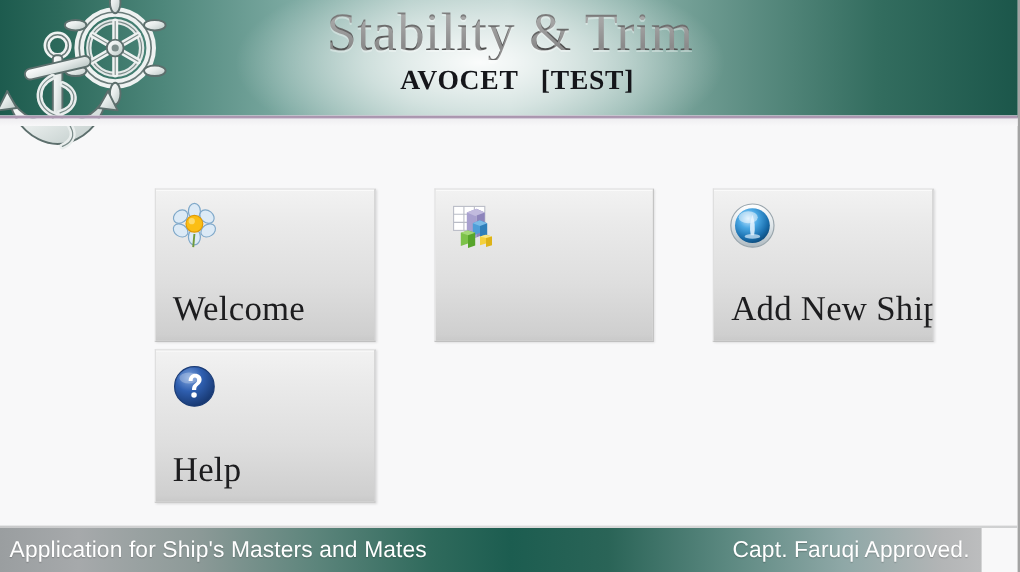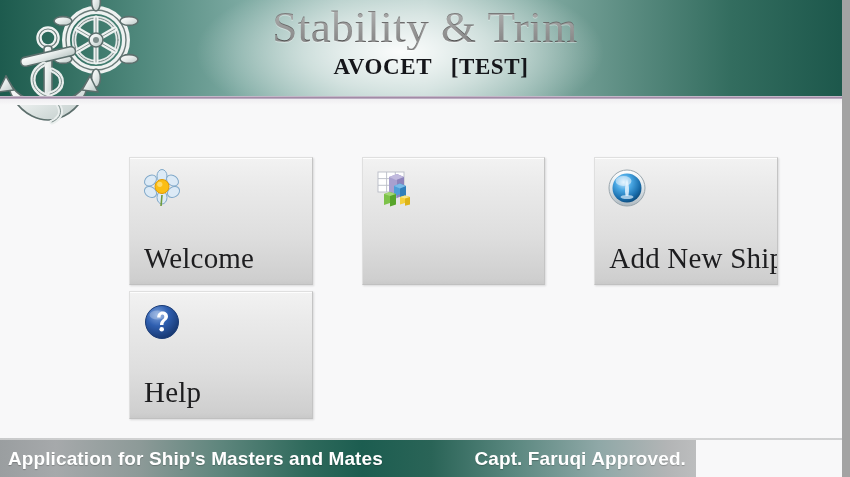--- a/index.html
+++ b/index.html
@@ -5,21 +5,21 @@
   * { margin:0; padding:0; box-sizing:border-box; }
   html,body { width:850px; height:477px; overflow:hidden; }
   body {
     font-family:"Liberation Sans", sans-serif;
     background:#f8f8f9;
     position:relative;
   }
   #app {
     position:absolute; left:0; top:0; width:850px; height:477px;
     background:#f8f8f9;
-    border-right:8px solid #a3a3a3;
+    border-right:2px solid #a3a3a3;
     overflow:hidden;
   }
 
   
   #header {
     position:absolute; left:0; top:0; width:850px; height:98px;
     background:
       radial-gradient(ellipse 300px 120px at 400px 52px, rgba(255,255,255,0.95) 0%, rgba(255,255,255,0.55) 32%, rgba(255,255,255,0.0) 68%),
       linear-gradient(90deg,
         #1d5b4e 0%,
@@ -106,35 +106,34 @@
     position:absolute; left:14px; bottom:9px;
     font-family:"Liberation Serif", serif;
     font-size:29px;
     color:#1d1d1f;
     letter-spacing:0.2px;
     white-space:nowrap;
   }
 
   
   #footer {
-    position:absolute; left:0; bottom:0; width:696px; height:37px;
+    position:absolute; left:0; bottom:0; width:818px; height:37px;
     background:
       linear-gradient(90deg,
         #9a9ea0 0%,
         #a6a9ab 8%,
         #8d9a98 20%,
         #5d857c 32%,
         #2f6a5c 44%,
         #1c5d50 52%,
         #2a6457 62%,
         #5b8880 74%,
         #8fa8a7 86%,
         #b3b5b6 96%,
         #bcbdbe 100%);
-    font-weight: bold;
   }
   #footer-topline {
     position:absolute; left:0; top:-2px; width:850px; height:2px;
     background:linear-gradient(90deg,#c9cacb 0%, #dcdcdc 40%, #cfd0d1 100%);
   }
   #footer-inner {
     position:relative;
     height:37px;
     display:flex; align-items:center; justify-content:space-between;
     padding:0 10px 0 8px;

